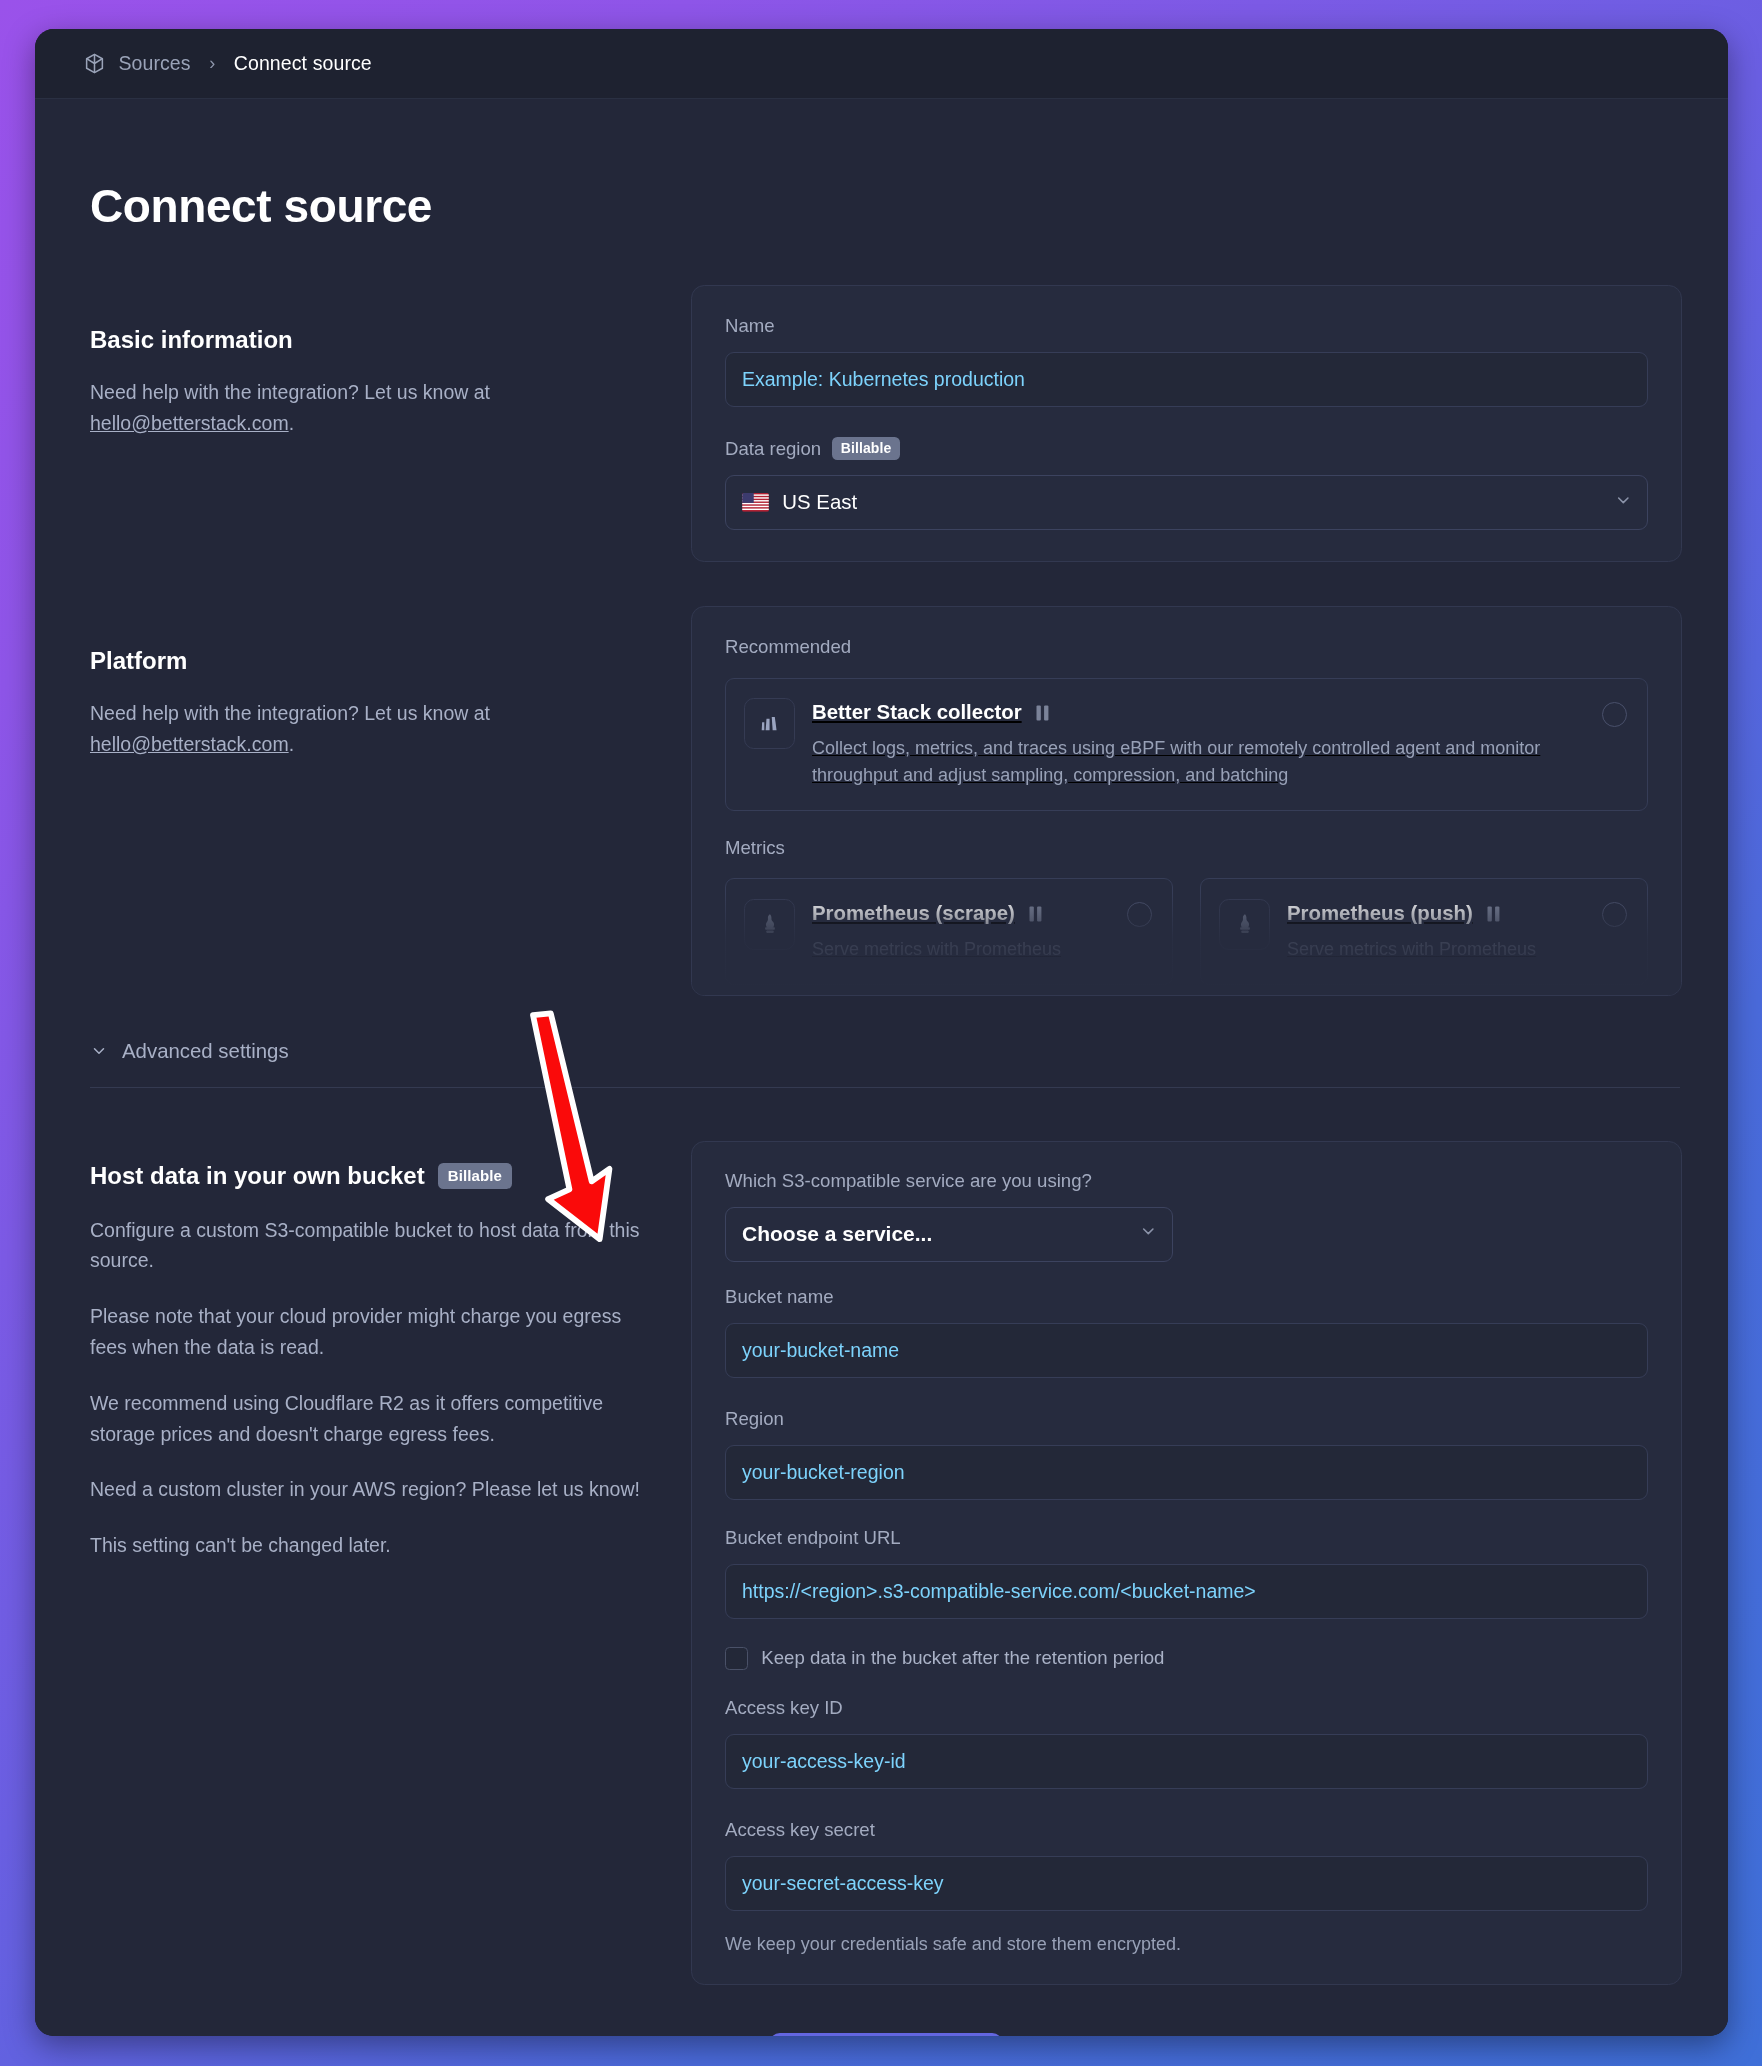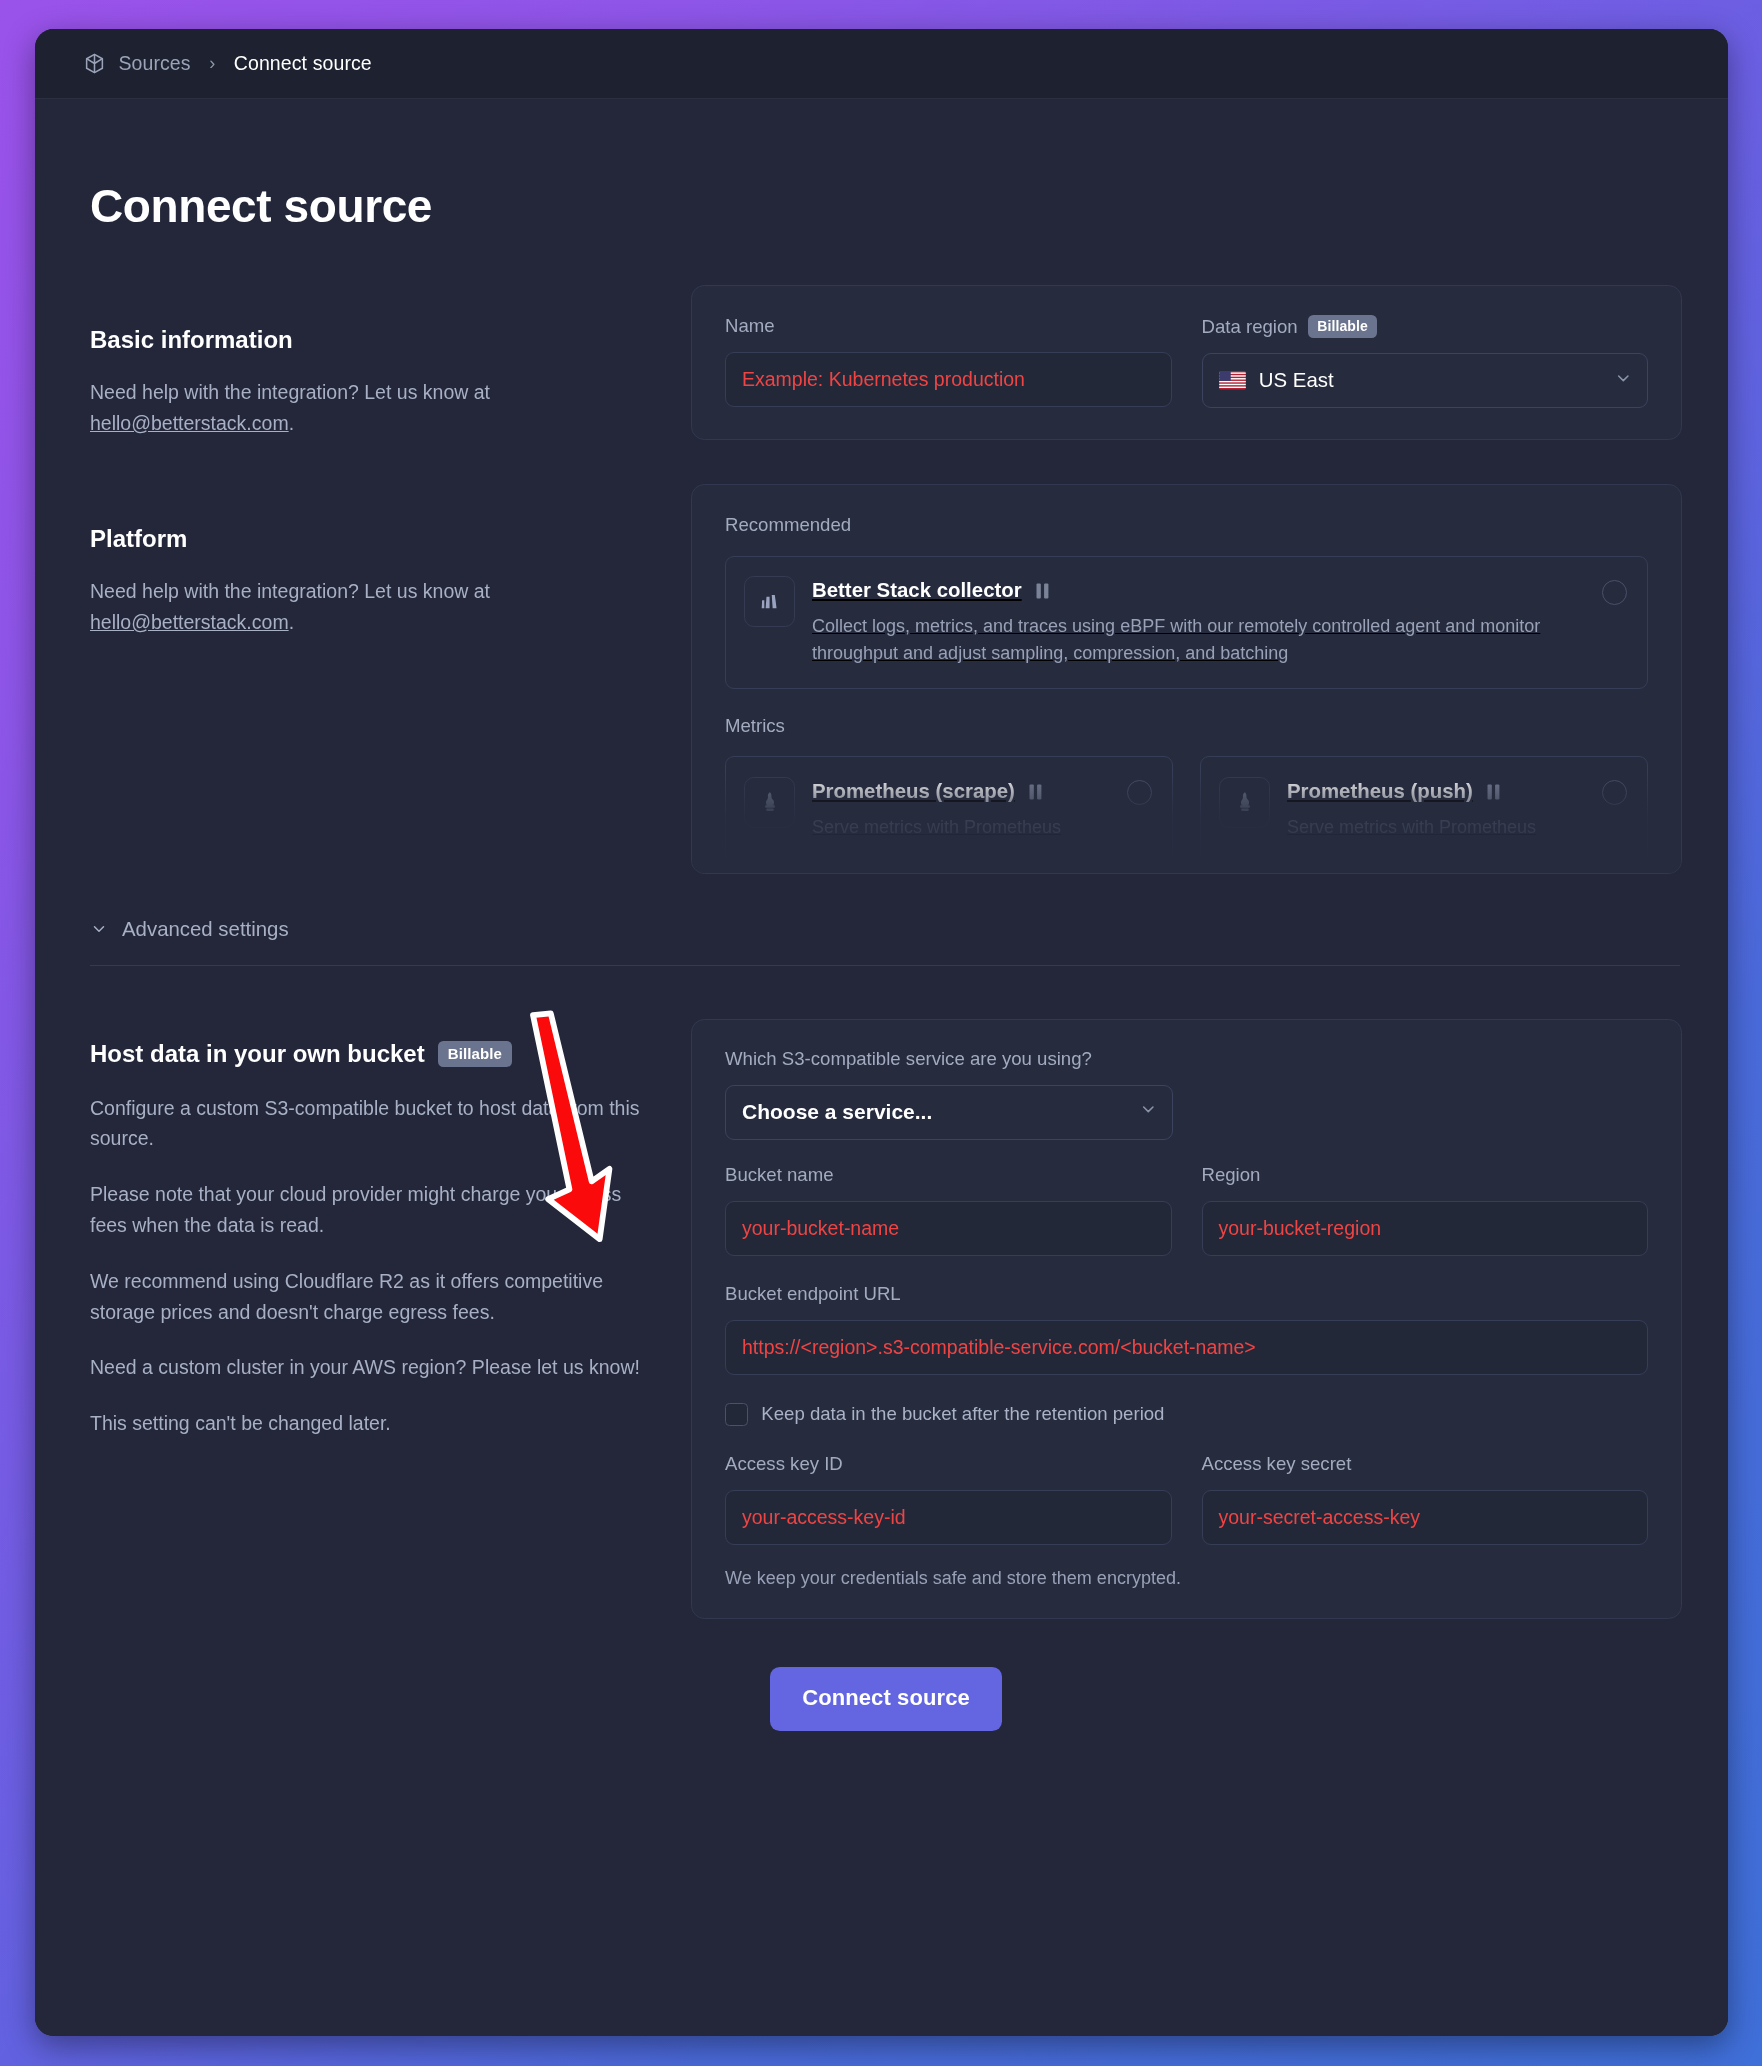--- a/index.html
+++ b/index.html
@@ -72,41 +72,41 @@
     flex: 1 1 auto;
     background: #262b3e;
     border: 0.9px solid #323850;
     border-radius: 13.3px;
     padding: 29px 33px 31px 33px;
     position: relative;
   }
   .card.platform { padding-bottom: 10px; overflow: hidden; max-height: 390px; }
 
   
-  .field-row { display: flex; gap: 30px; }
+  .field-row { display: flex; gap: 30px; flex-direction: column; }
   .field { flex: 1 1 0; min-width: 0; }
   .field-label {
     font-size: 18.6px; color: #a3abc0; margin-bottom: 15px;
     display: flex; align-items: center; gap: 10.6px;
   }
   .badge {
     background: #6b748e; color: #ffffff;
     font-size: 14px; font-weight: bold;
     padding: 3.1px 9px 4px 9px; border-radius: 5.3px;
     letter-spacing: 0.1px;
   }
   .badge.lg { font-size: 15px; padding: 4px 9.8px 4.9px 9.8px; }
   .input {
     width: 100%; height: 55px;
     background: #232838;
     border: 0.9px solid #363d57;
     border-radius: 9px;
     display: flex; align-items: center;
     padding: 0 16px;
-    font-size: 19.5px; color: #ef4444;
+    font-size: 19.5px; color: #7dd3fc;
   }
   .select {
     width: 100%; height: 55px;
     background: #262b3e;
     border: 0.9px solid #3c435f;
     border-radius: 9px;
     display: flex; align-items: center;
     padding: 0 14px 0 16px;
     font-size: 20.4px; color: #ffffff;
     justify-content: space-between;

